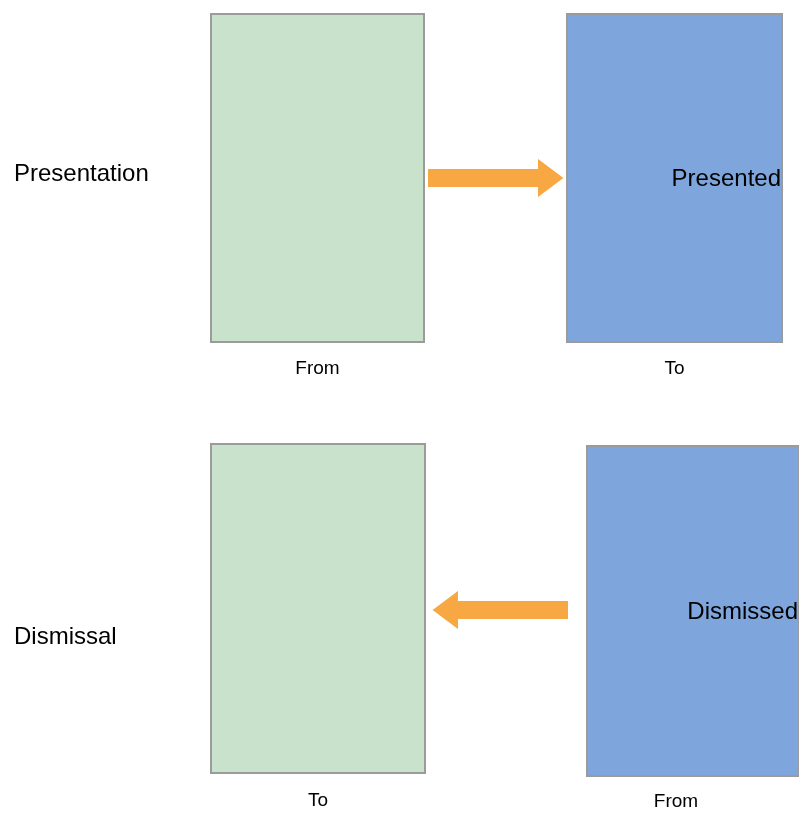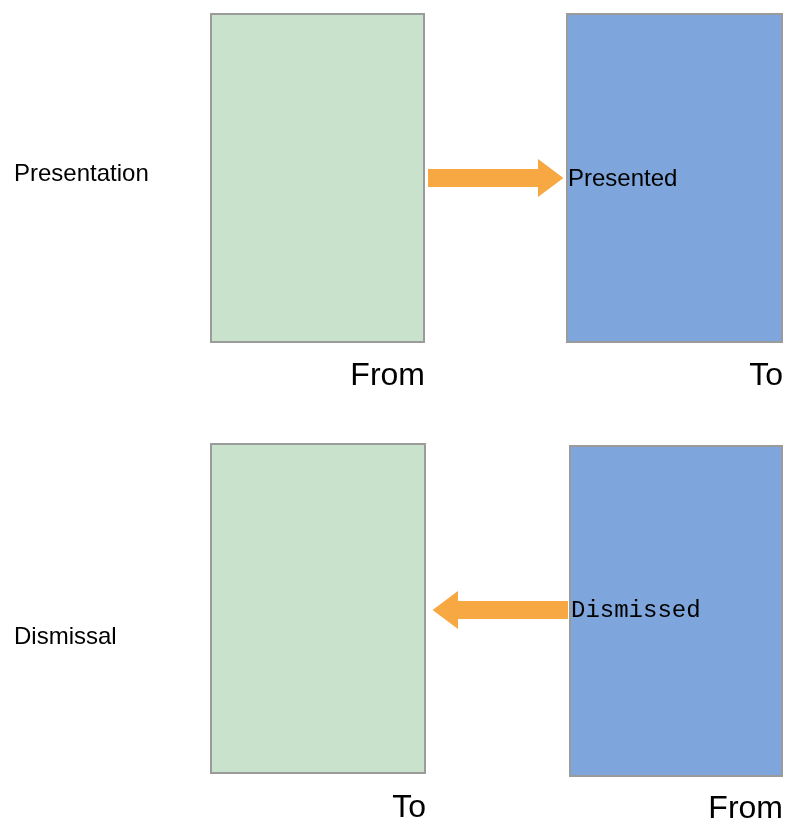--- a/index.html
+++ b/index.html
@@ -21,34 +21,34 @@
     font-size: 24px;
     line-height: 1;
     white-space: nowrap;
   }
   .box {
     position: absolute;
     box-sizing: border-box;
     border: 2px solid var(--box-border, #9B9B9B);
     display: flex;
     align-items: center;
-    justify-content: flex-start;
+    justify-content: flex-end;
   }
   .box.green { background: var(--box-green, #C9E2CC); }
   .box.blue  { background: var(--box-blue,  #7EA6DC); }
   .box-text {
     font-size: 24px;
     line-height: 1;
     white-space: nowrap;
   }
   .caption {
     position: absolute;
-    font-size: 32px;
+    font-size: 19px;
     line-height: 1;
-    text-align: right;
+    text-align: center;
     white-space: nowrap;
   }
   .arrow {
     position: absolute;
     display: block;
   }
   .arrow polygon {
     fill: var(--arrow-orange, #F7A843);
     stroke: #ffffff;
     stroke-width: 2;
@@ -59,21 +59,21 @@
   .label-presentation { left: 14px;  top: 161px; }
   .green-box-1        { left: 210px; top: 13px;  width: 215px; height: 330px; }
   .blue-box-1         { left: 566px; top: 13px;  width: 217px; height: 330px; }
   .arrow-1            { left: 426px; top: 156px; }
   .caption-from-1     { left: 210px; top: 358px; width: 215px; }
   .caption-to-1       { left: 566px; top: 358px; width: 217px; }
 
   
   .label-dismissal    { left: 14px;  top: 624px; }
   .green-box-2        { left: 210px; top: 443px; width: 216px; height: 331px; }
-  .blue-box-2         { left: 569px; top: 445px; width: 214px; height: 332px; font-family: Liberation Mono, monospace; }
+  .blue-box-2         { left: 586px; top: 445px; width: 214px; height: 332px; }
   .arrow-2            { left: 429px; top: 588px; }
   .caption-to-2       { left: 210px; top: 790px; width: 216px; }
   .caption-from-2     { left: 569px; top: 791px; width: 214px; }
 </style>
 </head>
 <body>
 
 <div class="canvas">
 
   <div class="row-label label-presentation">Presentation</div>

